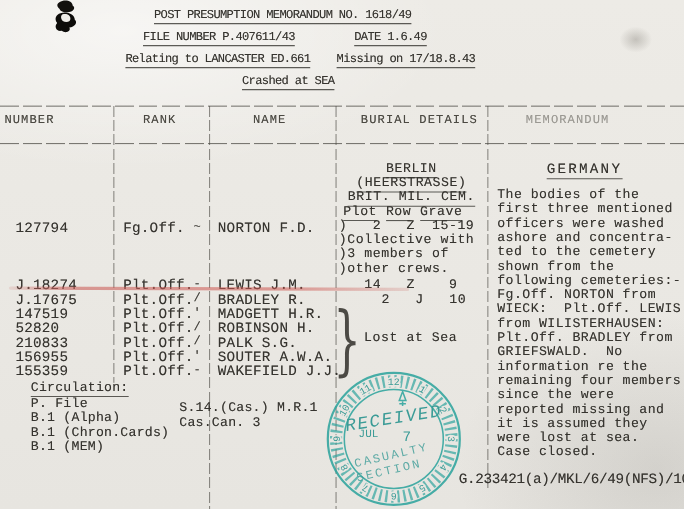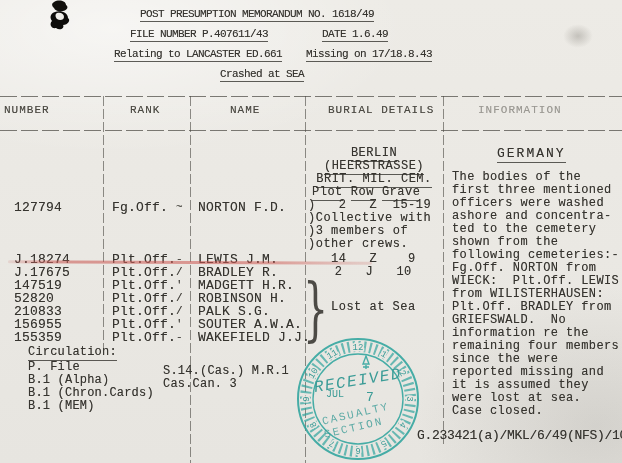--- a/index.html
+++ b/index.html
@@ -56,21 +56,21 @@
   <div class="hrule" style="left:0;top:130px;width:622px;"></div>
   <div class="vrule" style="left:103px;top:96px;height:252px;"></div>
   <div class="vrule" style="left:190px;top:96px;height:367px;"></div>
   <div class="vrule" style="left:305px;top:96px;height:367px;"></div>
   <div class="vrule" style="left:443px;top:96px;height:350px;"></div>
 
   <div class="t colhdr" style="left:4px;top:104px;">NUMBER</div>
   <div class="t colhdr" style="left:130px;top:104px;">RANK</div>
   <div class="t colhdr" style="left:230px;top:104px;">NAME</div>
   <div class="t colhdr" style="left:328px;top:104px;">BURIAL DETAILS</div>
-  <div class="t colhdr" style="left:478px;top:104px;opacity:.5;">INFORMATION</div>
+  <div class="t colhdr" style="left:478px;top:104px;opacity:.5;">MEMORANDUM</div>
 
   <div>
     <span class="t roster" style="left:14px;top:200px;">127794</span>
     <span class="t roster" style="left:112px;top:200px;">Fg.Off.</span>
     <span class="t tick" style="left:176px;top:201px;">~</span>
     <span class="t roster" style="left:198px;top:200px;">NORTON F.D.</span>
   </div>
   <div>
     <span class="t roster" style="left:14px;top:252px;">J.18274</span>
     <span class="t roster" style="left:112px;top:252px;">Plt.Off.</span>
@@ -116,21 +116,21 @@
 
   <div class="t burial" style="left:306px;top:146px;width:136px;text-align:center;white-space:normal;"><span class="u">BERLIN</span></div>
   <div class="t burial" style="left:306px;top:159px;width:136px;text-align:center;white-space:normal;"><span class="u">(HEERSTRASSE)</span></div>
   <div class="t burial" style="left:306px;top:172px;width:136px;text-align:center;white-space:normal;"><span class="u">BRIT. MIL.  CEM.</span></div>
   <div class="t burial" style="left:312px;top:185px;"><span class="u">Plot</span><span style="display:inline-block;width:8px;"></span><span class="u">Row</span><span style="display:inline-block;width:8px;"></span><span class="u">Grave</span></div>
   <div class="t burial" style="left:308px;top:198px;">)   2   Z  15-19</div>
   <div class="t burial" style="left:308px;top:211px;">)Collective with</div>
   <div class="t burial" style="left:308px;top:224px;">)3 members of</div>
   <div class="t burial" style="left:308px;top:237px;">)other crews.</div>
   <div class="t burial" style="left:308px;top:252px;">   14   Z    9</div>
-  <div class="t burial" style="left:304px;top:265px;text-align:right;">    2   J   10</div>
+  <div class="t burial" style="left:316px;top:265px;text-align:right;">    2   J   10</div>
   <div class="brace">}</div>
   <div class="t burial" style="left:331px;top:300px;">Lost at Sea</div>
 
   <div class="t" style="left:497px;top:146px;font-size:13px;letter-spacing:2px;"><span class="u">GERMANY</span></div>
   <div class="t info" style="left:452px;top:171px;width:168px;">The bodies of the
 first three mentioned
 officers were washed
 ashore and concentra-
 ted to the cemetery
 shown from the

